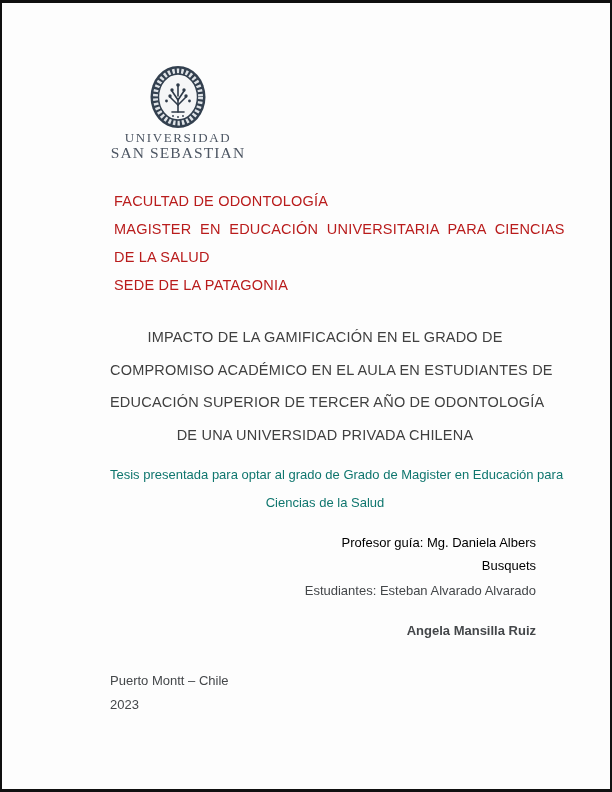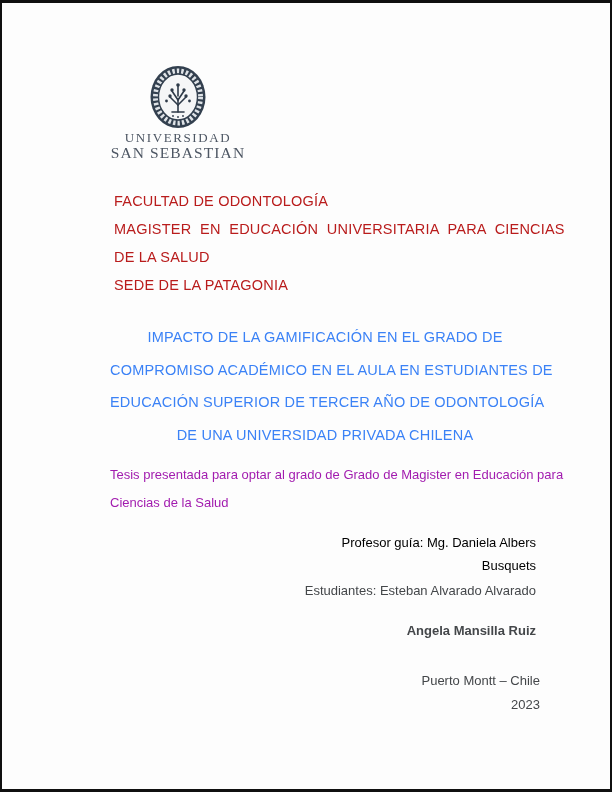--- a/index.html
+++ b/index.html
@@ -63,32 +63,33 @@
 
   .title-block {
     position: absolute;
     left: 108px;
     width: 430px;
     top: 318px;
     text-align: center;
     font-size: 14.5px;
     line-height: 32.5px;
     letter-spacing: 0.2px;
-    color: #3b82f6;
+    color: #404040;
   }
   .title-line { white-space: nowrap; }
 
   .tesis-block {
     position: absolute;
     left: 108px;
     width: 430px;
     top: 458px;
+    text-align: center;
     font-size: 13px;
     line-height: 28px;
-    color: #a21caf;
+    color: #0f766e;
   }
   .tesis-line { white-space: nowrap; }
 
   .advisor-block {
     position: absolute;
     right: 74px;
     top: 528px;
     text-align: right;
     font-size: 13px;
     line-height: 23px;
@@ -104,21 +105,21 @@
     line-height: 20px;
     color: #44474a;
   }
   .students-block .student-line + .student-line { margin-top: 20px; font-weight: bold; }
 
   .footer-block {
     position: absolute;
     left: 108px;
     width: 430px;
     top: 666px;
-    text-align: right;
+    text-align: left;
     font-size: 13px;
     line-height: 24px;
     color: #44474a;
   }
 </style>
 </head>
 <body>
 
 <div class="page">
 

